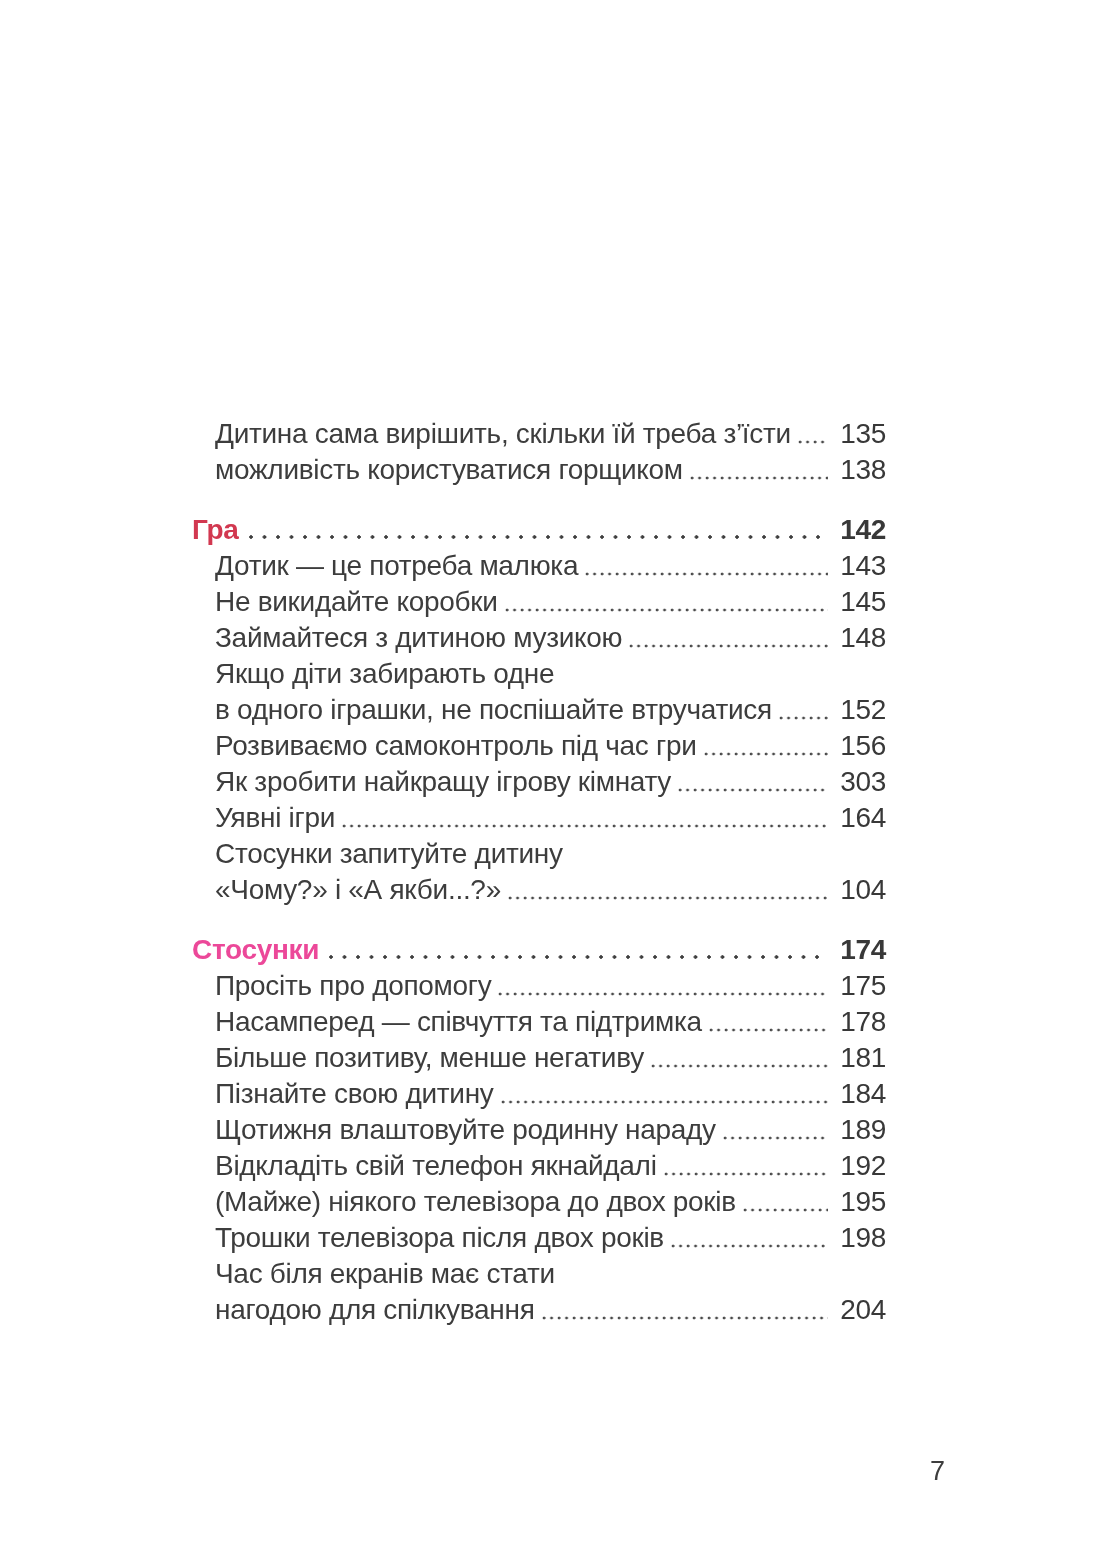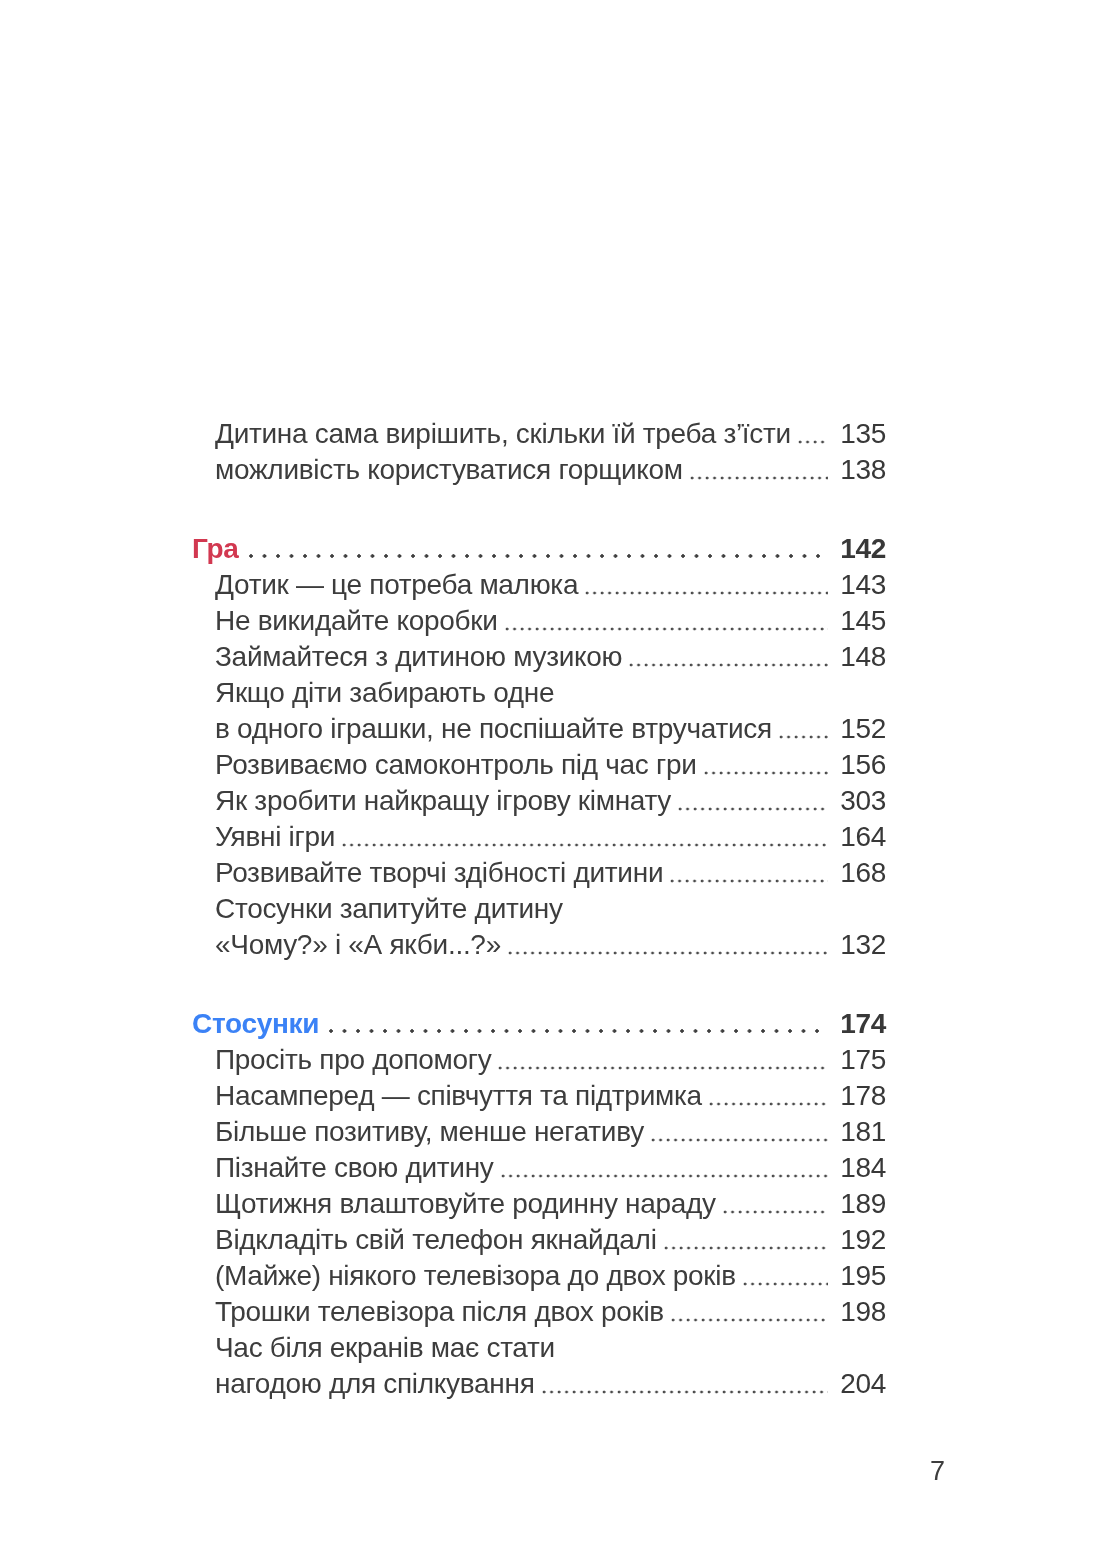--- a/index.html
+++ b/index.html
@@ -29,21 +29,21 @@
     line-height: 36px;
     font-size: 28px;
     letter-spacing: -0.3px;
     white-space: nowrap;
   }
   .row.item {
     padding-left: 23px;
   }
   .row.section {
     font-weight: bold;
-    margin-top: 43px;
+    margin-top: 24px;
     padding-left: 0;
   }
   .label {
     flex: 0 0 auto;
   }
   .leader {
     flex: 1 1 auto;
     align-self: flex-end;
     height: 4px;
     margin: 0 6px 8px 7px;
@@ -124,34 +124,29 @@
         <span class="label">Як зробити найкращу ігрову кімнату</span>
         <span class="leader"></span>
         <span class="num">303</span>
       </div>
       <div class="row item">
         <span class="label">Уявні ігри</span>
         <span class="leader"></span>
         <span class="num">164</span>
       </div>
       <div class="row item">
-        <span class="label">Розвивайте творчі здібності дитини</span>
-        <span class="leader"></span>
-        <span class="num">168</span>
-      </div>
-      <div class="row item">
         <span class="label">Стосунки запитуйте дитину</span>
       </div>
       <div class="row item">
         <span class="label">«Чому?» і «А якби...?»</span>
         <span class="leader"></span>
-        <span class="num">132</span>
+        <span class="num">104</span>
       </div>
       <div class="row section">
-        <span class="label" style="color: #3b82f6;">Стосунки</span>
+        <span class="label" style="color: #ec4899;">Стосунки</span>
         <span class="leader"></span>
         <span class="num">174</span>
       </div>
       <div class="row item">
         <span class="label">Просіть про допомогу</span>
         <span class="leader"></span>
         <span class="num">175</span>
       </div>
       <div class="row item">
         <span class="label">Насамперед — співчуття та підтримка</span>

